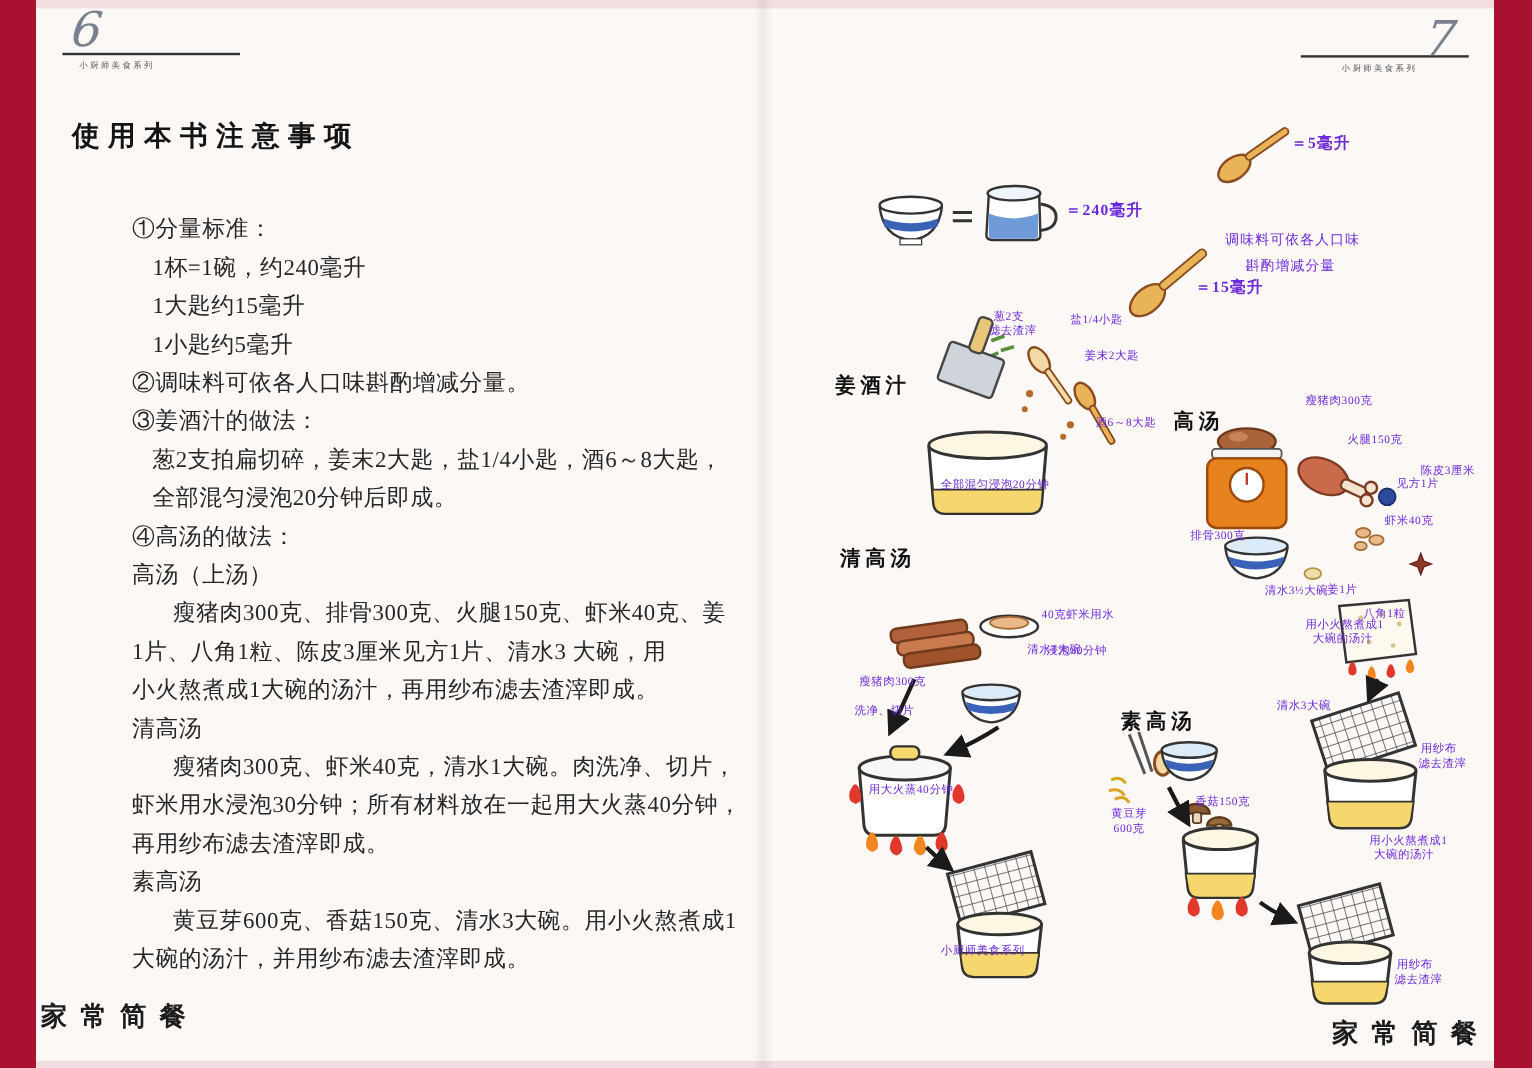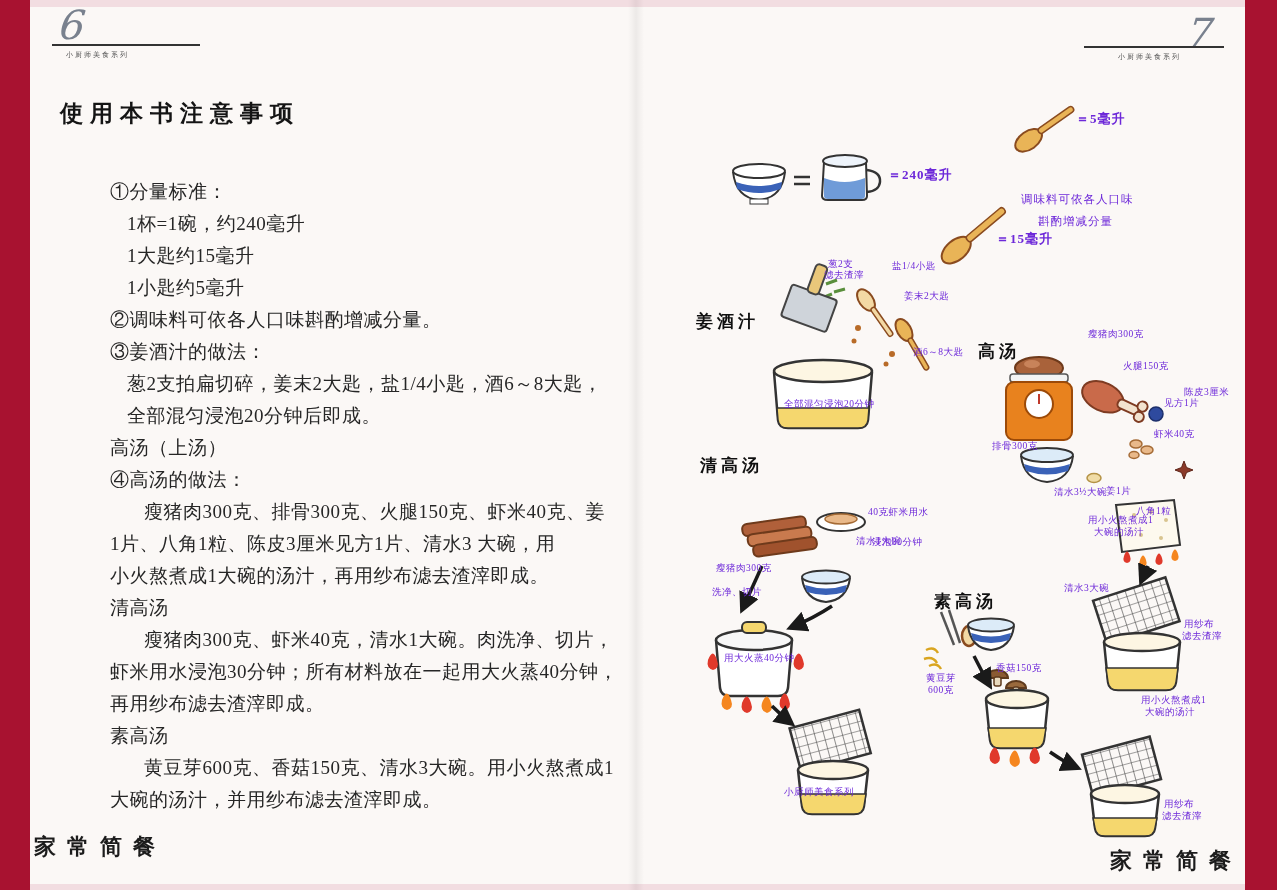--- a/index.html
+++ b/index.html
@@ -78,22 +78,22 @@
 
   <div class="body-text">
     <div class="line">①分量标准：</div>
     <div class="line ind1">1杯=1碗，约240毫升</div>
     <div class="line ind1">1大匙约15毫升</div>
     <div class="line ind1">1小匙约5毫升</div>
     <div class="line">②调味料可依各人口味斟酌增减分量。</div>
     <div class="line">③姜酒汁的做法：</div>
     <div class="line ind1">葱2支拍扁切碎，姜末2大匙，盐1/4小匙，酒6～8大匙，</div>
     <div class="line ind1">全部混匀浸泡20分钟后即成。</div>
+    <div class="line">④高汤的做法：</div>
     <div class="line">高汤（上汤）</div>
-    <div class="line">④高汤的做法：</div>
     <div class="line ind2">瘦猪肉300克、排骨300克、火腿150克、虾米40克、姜</div>
     <div class="line">1片、八角1粒、陈皮3厘米见方1片、清水3 大碗，用</div>
     <div class="line">小火熬煮成1大碗的汤汁，再用纱布滤去渣滓即成。</div>
     <div class="line">清高汤</div>
     <div class="line ind2">瘦猪肉300克、虾米40克，清水1大碗。肉洗净、切片，</div>
     <div class="line">虾米用水浸泡30分钟；所有材料放在一起用大火蒸40分钟，</div>
     <div class="line">再用纱布滤去渣滓即成。</div>
     <div class="line">素高汤</div>
     <div class="line ind2">黄豆芽600克、香菇150克、清水3大碗。用小火熬煮成1</div>
     <div class="line">大碗的汤汁，并用纱布滤去渣滓即成。</div>

